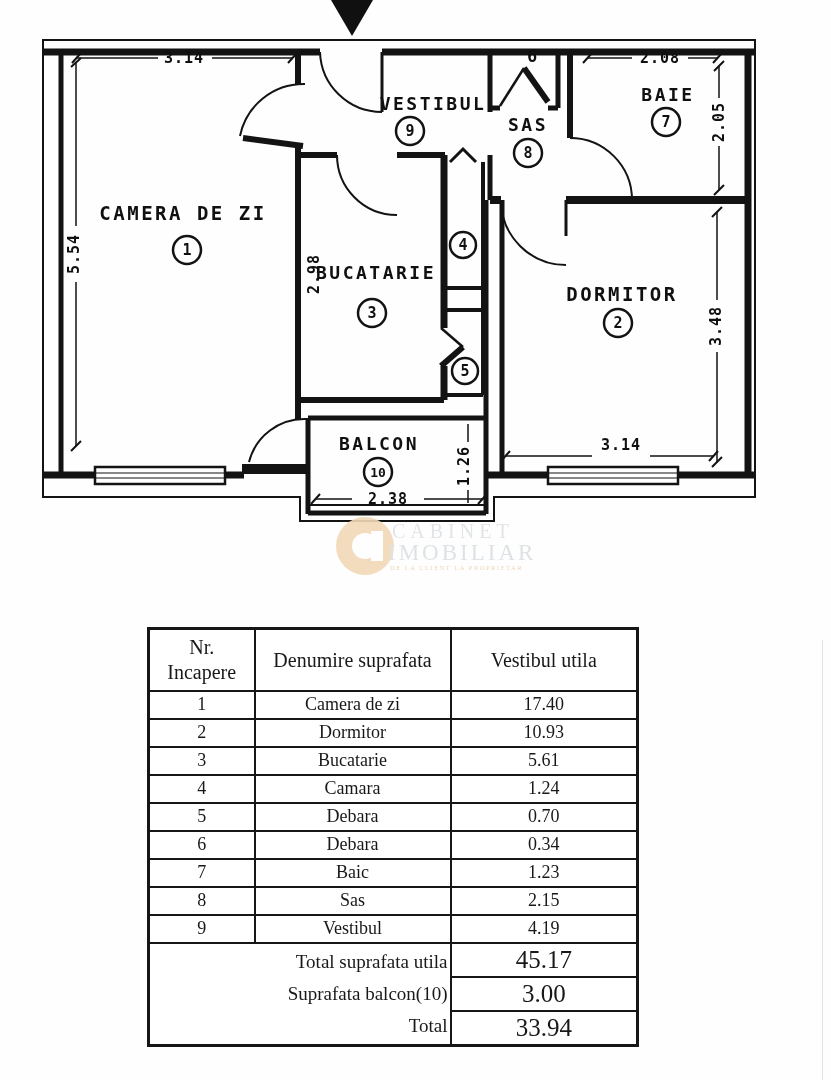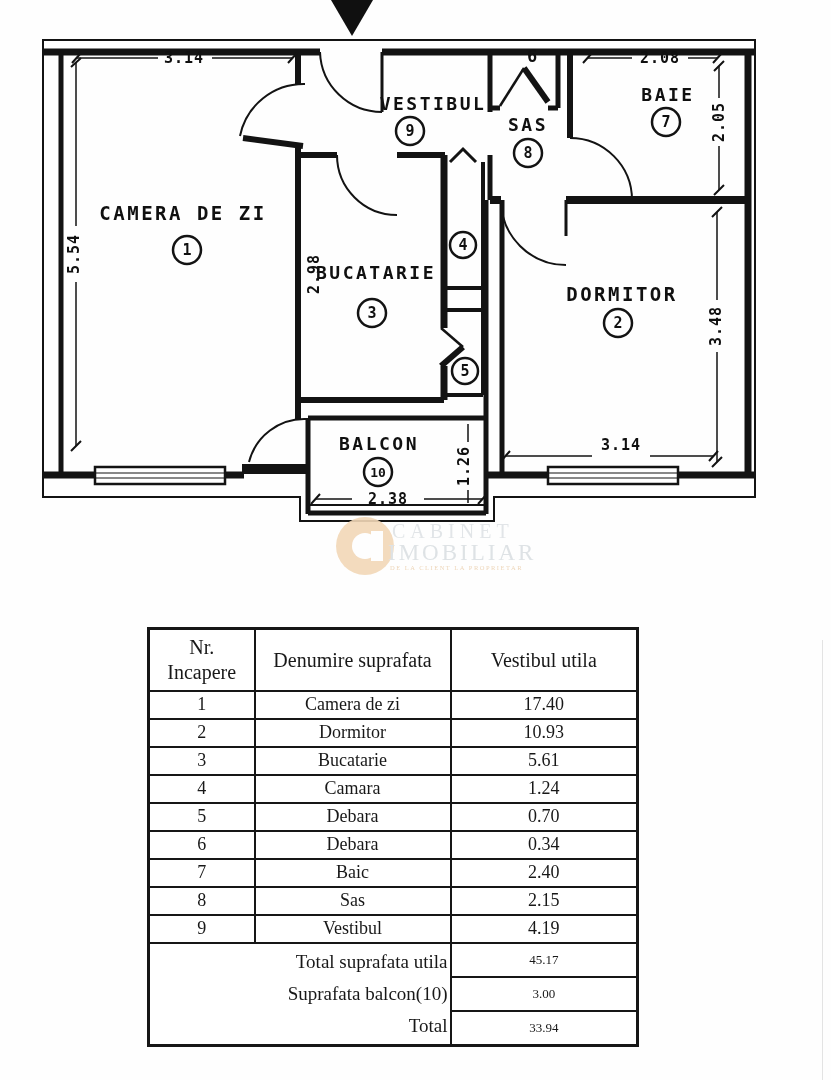--- a/index.html
+++ b/index.html
@@ -15,21 +15,21 @@
   #area-table-wrap{position:absolute;left:147px;top:627px;width:489px;}
   table.areas{border-collapse:collapse;width:100%;table-layout:fixed;
       font-family:"Liberation Serif", serif;color:#181818;background:#fff;}
   table.areas, table.areas td, table.areas th{border:2px solid #161616;}
   table.areas{border-width:3px;}
   table.areas th{font-weight:normal;font-size:20px;white-space:pre-line;
       padding:4px 2px;height:52px;vertical-align:middle;text-align:center;line-height:1.25;}
   table.areas td{font-size:18px;text-align:center;height:24px;padding:1px 2px;line-height:1.2;}
   td.tot-label{vertical-align:middle;}
   td.tot-label div{line-height:32px;font-size:19px;text-align:right;}
-  tr.tot td.val{height:30px;font-size:13px;}
+  tr.tot td.val{height:30px;font-size:25px;}
   #scan-edge{position:absolute;right:8px;top:640px;width:1px;height:440px;background:#e3e3e3;}
 </style>
 </head>
 <body>
 
 <div id="page">
 
 <svg width="831" height="600" viewBox="0 0 831 600">
 
   <polygon points="331,0 373,0 352,36" fill="#101010"></polygon>
@@ -228,21 +228,21 @@
         <td>0.70</td>
       </tr>
       <tr>
         <td>6</td>
         <td>Debara</td>
         <td>0.34</td>
       </tr>
       <tr>
         <td>7</td>
         <td>Baic</td>
-        <td>2.40</td>
+        <td>1.23</td>
       </tr>
       <tr>
         <td>8</td>
         <td>Sas</td>
         <td>2.15</td>
       </tr>
       <tr>
         <td>9</td>
         <td>Vestibul</td>
         <td>4.19</td>

